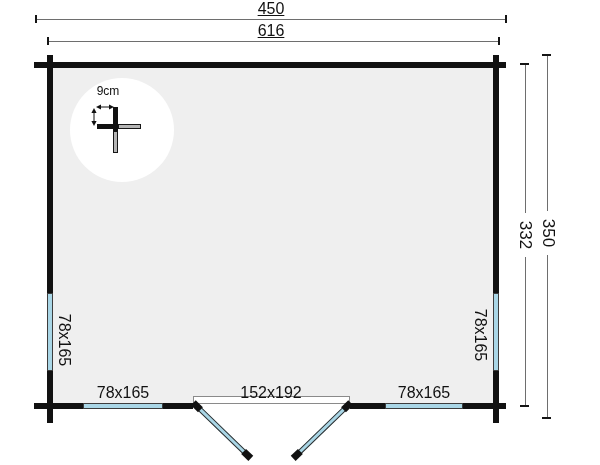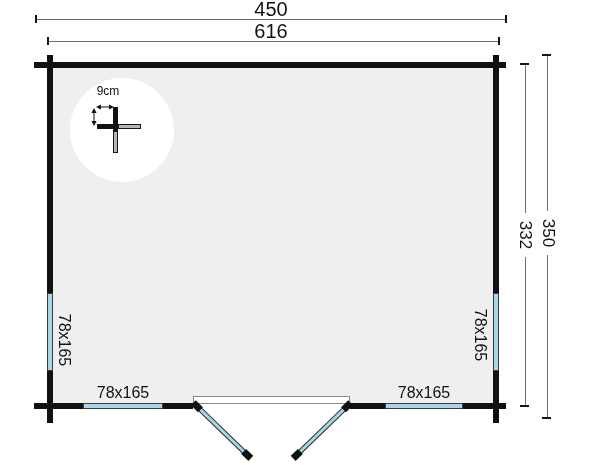--- a/index.html
+++ b/index.html
@@ -44,21 +44,21 @@
   
   .dim-line { background:var(--dimension-line,#6e6e6e); }
   #dim-450-line { left:36px;  top:19px; width:471px; height:1px; }
   #dim-432-line { left:48px;  top:41px; width:452px; height:1px; }
   #dim-332-line { left:525px; top:64px; width:1px;  height:343px; }
   #dim-350-line { left:547px; top:55px; width:1px;  height:364px; }
   .tick-v { width:2px; height:8px; background:#151515; }
   .tick-h { width:9px; height:2px; background:#151515; }
 
   
-  .dim-label { width:60px; text-align:center; font-size:20px; line-height:18px; }
+  .dim-label { width:60px; text-align:center; font-size:16px; line-height:18px;text-decoration:underline; }
   #dim-label-450 { left:241px; top:0px; }
   #dim-label-432 { left:241px; top:22px; }
   .vdim-label { width:44px; height:18px; line-height:18px; text-align:center;
     font-size:17px; transform:rotate(90deg); background:var(--background,#fff); }
   #dim-label-332 { left:503px; top:226px; }
   #dim-label-350 { left:526px; top:224px; }
 
   .open-label { width:100px; text-align:center; font-size:16px; line-height:15px; }
   #window-label-bottom-left  { left:73px;  top:385px; }
   #window-label-bottom-right { left:374px; top:385px; }
@@ -136,14 +136,15 @@
 
   <div class="abs dim-label" id="dim-label-450">450</div>
   <div class="abs dim-label" id="dim-label-432">616</div>
   <div class="abs vdim-label" id="dim-label-332">332</div>
   <div class="abs vdim-label" id="dim-label-350">350</div>
 
   <div class="abs vopen-label" id="window-label-left">78x165</div>
   <div class="abs vopen-label" id="window-label-right">78x165</div>
   <div class="abs open-label" id="window-label-bottom-left">78x165</div>
   <div class="abs open-label" id="window-label-bottom-right">78x165</div>
+  <div class="abs open-label" id="door-label">152x192</div>
 
 </div>
 
 </body></html>

